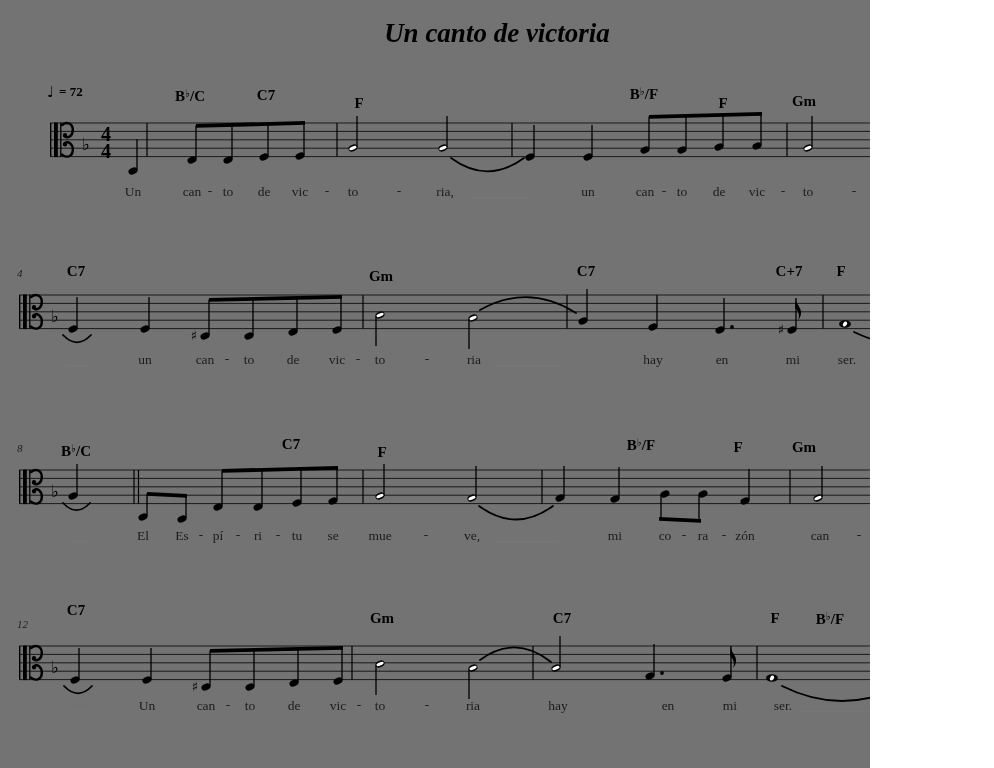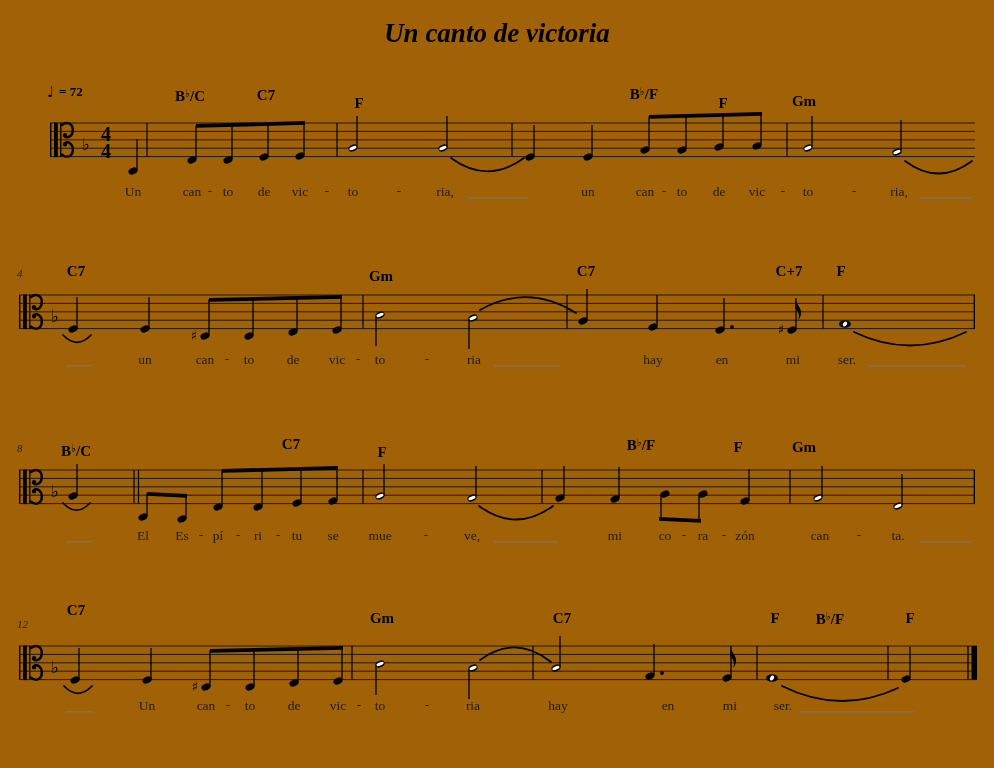--- a/index.html
+++ b/index.html
@@ -1,16 +1,16 @@
 <!DOCTYPE html>
 <html><head>
 <meta charset="utf-8">
 <style>
   html,body{margin:0;padding:0;background:#fff}
-  .page{position:relative;width:994px;height:768px;background:#a16207;overflow:hidden}
+  .page{position:relative;width:870px;height:768px;background:#737373;overflow:hidden}
   svg{display:block}
   text{fill:#000}
   .title{font:italic bold 27px "Liberation Serif",serif}
   .tempo-glyph{font:15px "DejaVu Sans",sans-serif;font-weight:bold}
   .tempo-text{font:bold 13px "Liberation Serif",serif}
   .chord{font:bold 15px "Liberation Serif",serif}
   .chord-flat{font-family:"DejaVu Sans",sans-serif;font-size:10.5px}
   .lyric{font:13.5px "Liberation Serif",serif;fill:#1c1c1c}
   .num{font:italic 11px "Liberation Serif",serif;fill:#222}
   .ts{font:bold 20px "Liberation Serif",serif}

